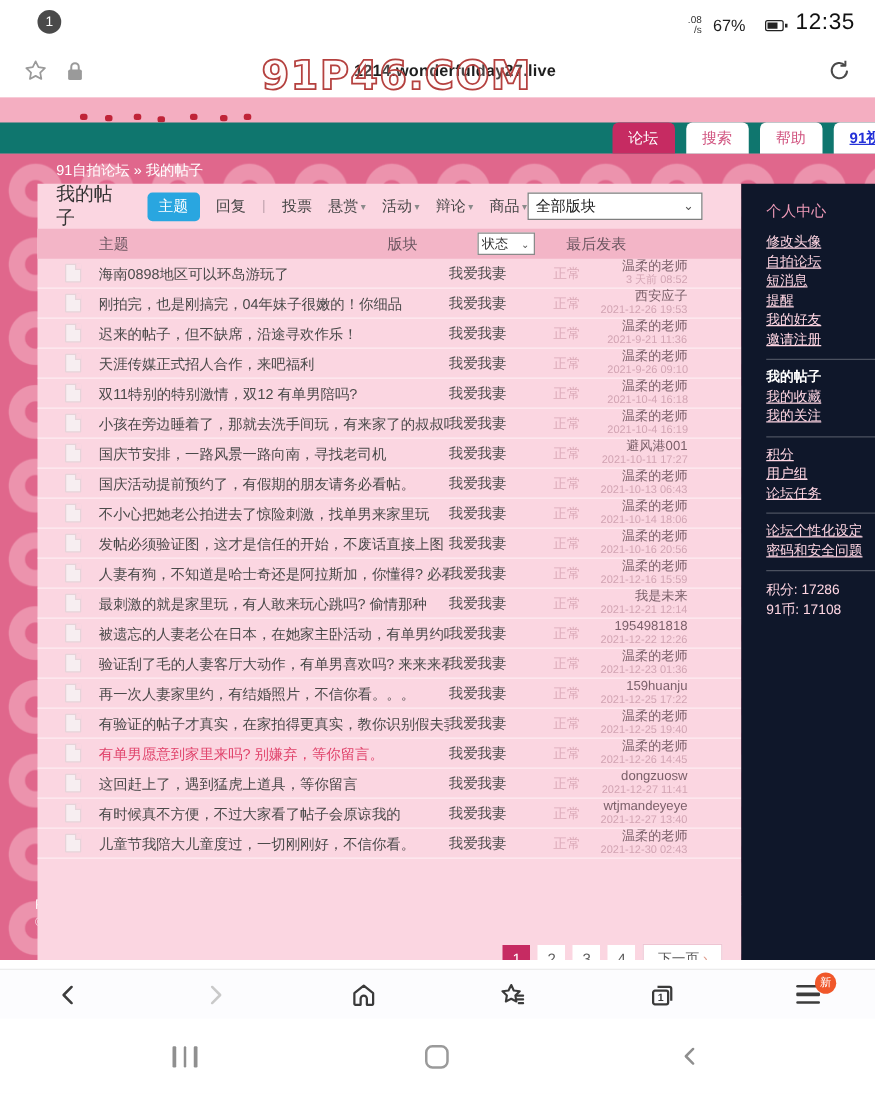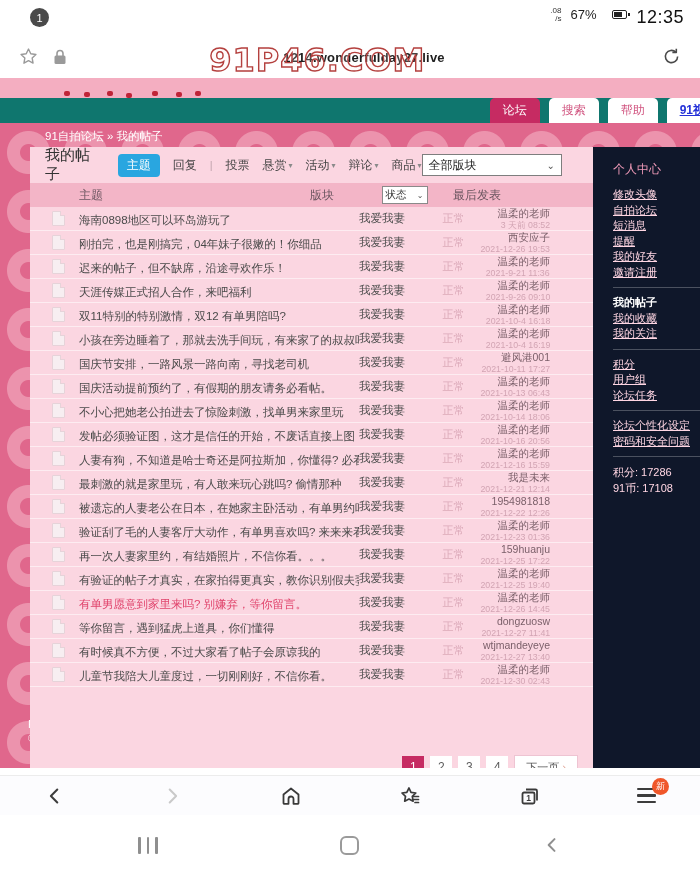--- a/index.html
+++ b/index.html
@@ -5,21 +5,21 @@
   * { box-sizing: border-box; margin: 0; padding: 0; }
   html,body { background:#fff; }
   body { font-family:"Liberation Sans",sans-serif; }
   .screen { position:relative; width:700px; height:875px; overflow:hidden; background:#fff; margin:0 auto; }
 
   
   .status-bar { position:absolute; top:0; left:0; width:100%; height:35px; background:#fff;
     display:flex; align-items:center; padding:0 16px; }
   .notif-badge { width:19px; height:19px; border-radius:50%; background:#4a4a4a; color:#fff;
     font-size:11px; display:flex; align-items:center; justify-content:center; margin-left:14px; }
-  .sb-right { margin-left:auto; display:flex; align-items:flex-start; gap:9px; }
+  .sb-right { margin-left:auto; display:flex; align-items:flex-end; gap:9px; }
   .net-speed { text-align:right; font-size:8px; line-height:8px; color:#333; }
   .battery-wrap { display:flex; align-items:center; gap:16px; font-size:13px; color:#1d1d1d; }
   .battery { position:relative; width:15px; height:9px; border:1.5px solid #222; border-radius:2px; }
   .battery::before { content:""; position:absolute; left:1px; top:1px; bottom:1px; width:8px; background:#222; }
   .battery::after { content:""; position:absolute; right:-4px; top:2px; width:2px; height:3px; background:#222; }
   .clock { font-size:18px; color:#111; letter-spacing:0.5px; }
 
   
   .address-bar { position:absolute; top:35px; left:0; width:100%; height:43px; background:#fff;
     display:flex; align-items:center; padding:0 18px; }
@@ -439,21 +439,21 @@
             <span class="cell-status">正常</span>
             <span class="cell-last">
               <span class="t-author">温柔的老师</span>
               <span class="t-date">2021-12-26 14:45</span>
             </span>
           </div>
           <div class="trow">
             <span class="cell-icon">
               <span class="ticon"></span>
             </span>
-            <span class="cell-subject"><span class="t-title">等你留言，遇到猛虎上道具，你们懂得</span></span>
+            <span class="cell-subject"><span class="t-title">这回赶上了，遇到猛虎上道具，等你留言</span></span>
             <span class="cell-forum"><span class="flink">我爱我妻</span></span>
             <span class="cell-status">正常</span>
             <span class="cell-last">
               <span class="t-author">dongzuosw</span>
               <span class="t-date">2021-12-27 11:41</span>
             </span>
           </div>
           <div class="trow">
             <span class="cell-icon">
               <span class="ticon"></span>

